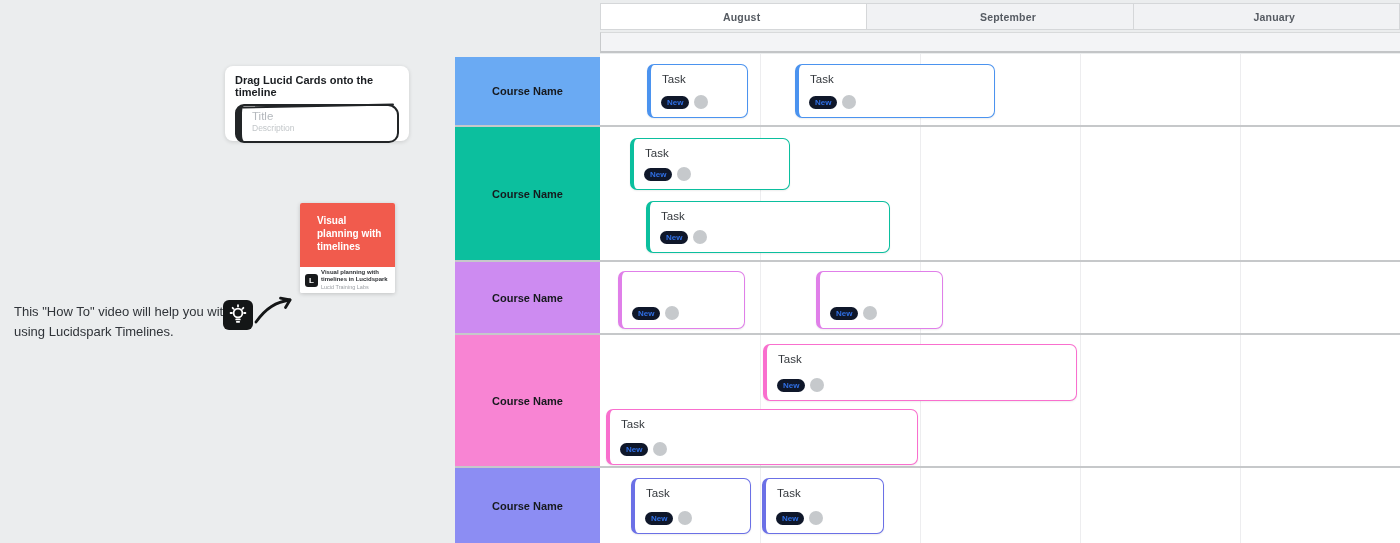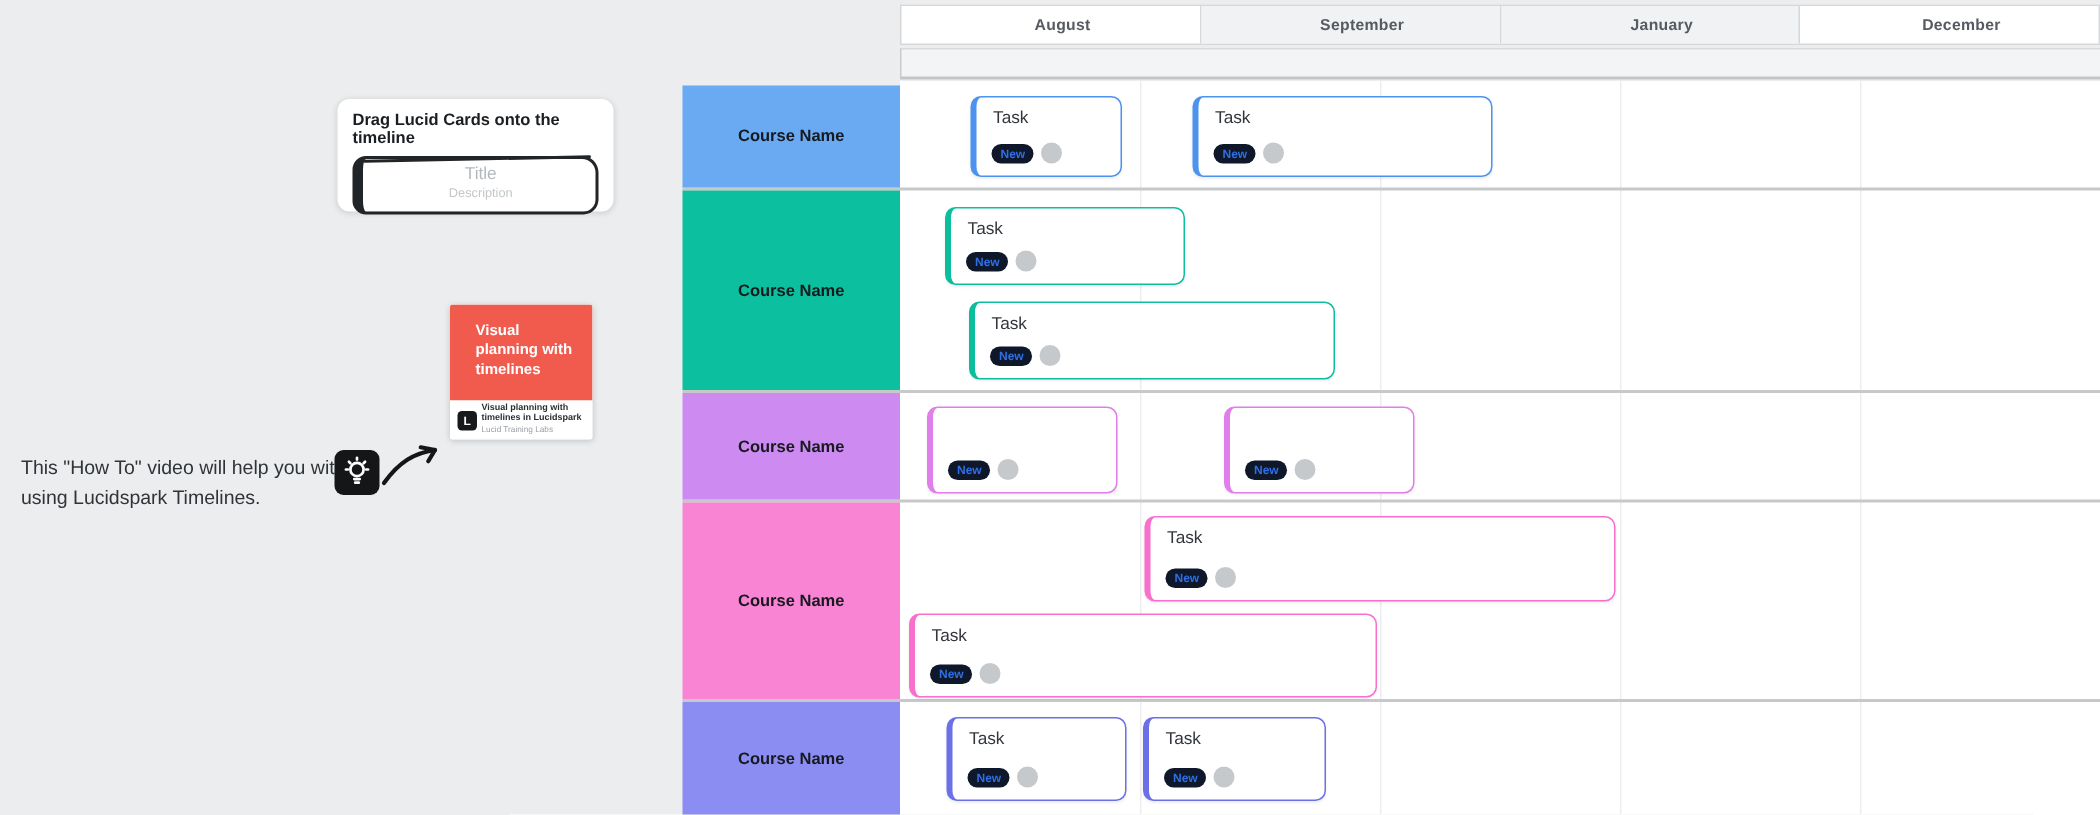--- a/index.html
+++ b/index.html
@@ -63,21 +63,21 @@
   
   .instruction-card{
     position:absolute;left:225px;top:66px;width:184px;height:75px;background:#ffffff;
     border-radius:8px;box-shadow:0 1px 4px rgba(0,0,0,.14);box-sizing:border-box;
     padding:8px 10px;
   }
   .instruction-title{font-size:11px;font-weight:700;color:#1a1d21;}
   .sketch-card{
     margin-top:6px;height:39px;position:relative;box-sizing:border-box;
     border:2.5px solid #222527;border-left-width:7px;
-    border-radius:9px 11px 10px 9px;padding:4px 8px 0 10px;text-align:center;
+    border-radius:9px 11px 10px 9px;padding:4px 8px 0 10px;
   }
   .sketch-card::before{
     content:"";position:absolute;left:0;right:3px;top:-1px;height:2px;background:#222527;
     transform:rotate(-1.1deg);border-radius:2px;
   }
   .sketch-title{font-size:11.5px;color:#b4b8bd;}
   .sketch-desc{font-size:8.5px;color:#c3c7ca;margin-top:1px;}
 
   .video-card{
     position:absolute;left:300px;top:203px;width:95px;height:90px;background:#ffffff;
@@ -109,21 +109,20 @@
 </head>
 <body>
 
 <div class="board">
 
   <div class="track-bg"></div>
   <div class="month-header">
       <div class="m-cell">August</div>
       <div class="m-cell alt">September</div>
       <div class="m-cell alt">January</div>
-      <div class="m-cell">December</div>
     </div>
   <div class="sub-header"></div>
   <div id="gridlines">
       <div class="v-gridline" style="left: 760px;"></div>
       <div class="v-gridline" style="left: 920px;"></div>
       <div class="v-gridline" style="left: 1080px;"></div>
       <div class="v-gridline" style="left: 1240px;"></div>
     </div>
 
   <div class="rows" id="rowsContainer">

